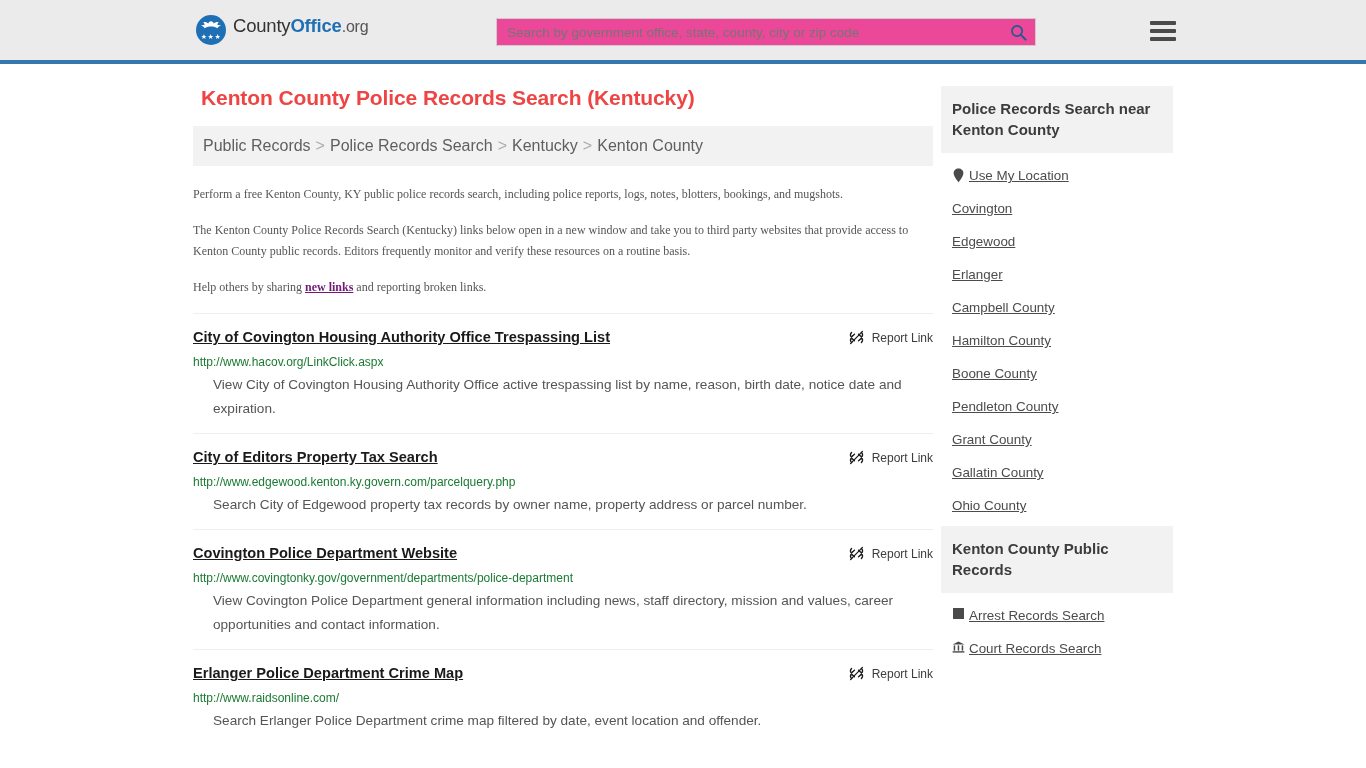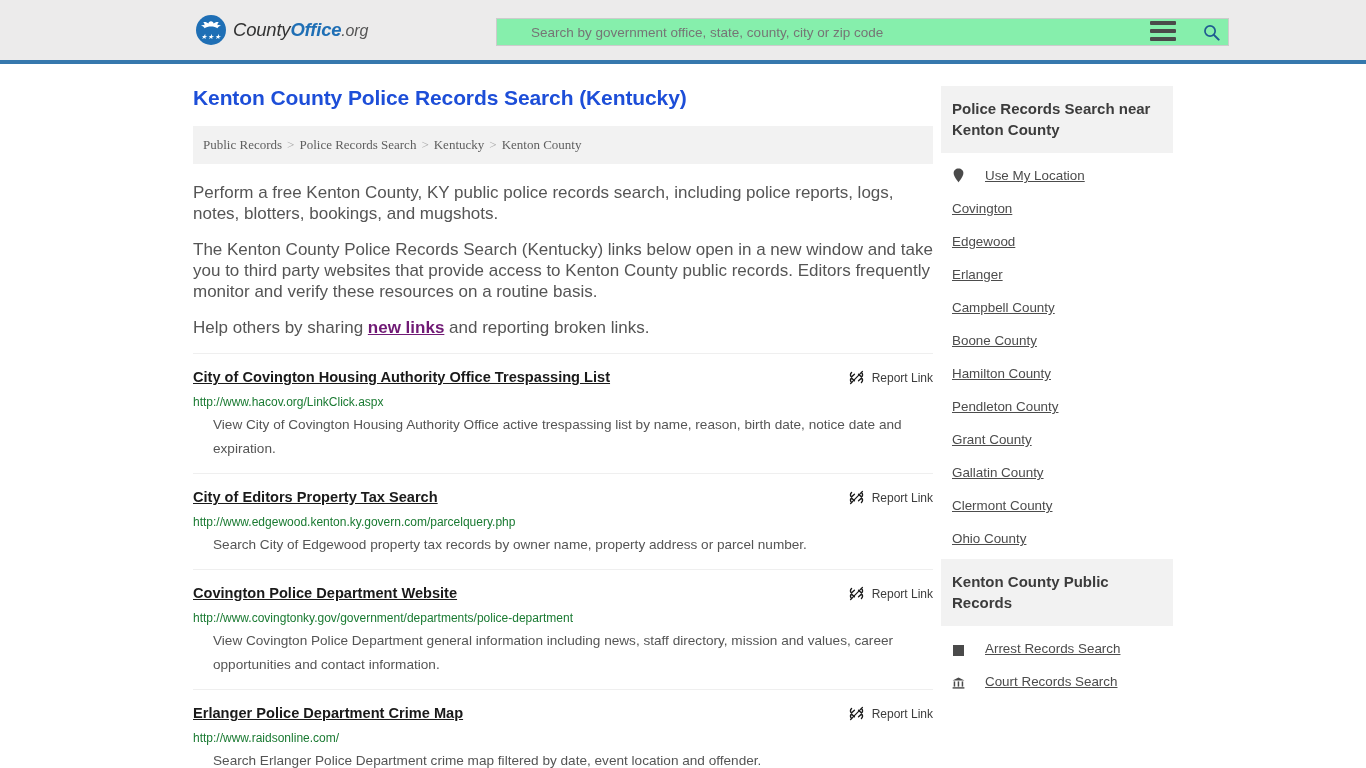--- a/index.html
+++ b/index.html
@@ -15,24 +15,23 @@
   .site-header {
     height: 64px;
     background: #ecebeb;
     border-bottom: 4px solid #3678ad;
     display: flex;
     align-items: center;
     position: relative;
   }
   .logo-wrap {
     display: flex;
-    align-items: center;
+    align-items: flex-start;
     margin-left: 196px;
     gap: 7px;
-    font-style: italic;
   }
   .logo-mark {
     width: 30px; height: 30px;
     border-radius: 50%;
     background: #1f6fb5;
     position: relative;
     flex: none;
     overflow: hidden;
   }
   .logo-mark .eagle {
@@ -55,27 +54,26 @@
     letter-spacing: -0.2px;
     white-space: nowrap;
   }
   .logo-text .bold { color: #1f6fb5; font-weight: bold; }
   .logo-text .dotorg { color: #555555; font-size: 16px; }
 
   .search-wrap {
     position: absolute;
     left: 496px;
     top: 18px;
-    width: 733px;
+    width: 540px;
     height: 28px;
-    background: #86efac;
+    background: #ec4899;
     border: 1px solid #cccccc;
     display: flex;
     align-items: center;
-    padding-left: 24px;
   }
   .search-input {
     border: 0;
     outline: none;
     flex: 1;
     height: 26px;
     padding: 0 10px;
     font-family: "Liberation Sans", sans-serif;
     font-size: 13.5px;
     color: #333;
@@ -116,45 +114,45 @@
     margin: 0 auto;
     padding-top: 22px;
     display: flex;
     gap: 0;
   }
   .main-col { width: 740px; flex: none; }
   .side-col { width: 232px; flex: none; margin-left: 8px; }
 
   h1.page-title {
     font-size: 21px;
-    color: #1d4ed8;
-    margin: 0 0 16px 0;
+    color: #ef4444;
+    margin: 0 0 16px 8px;
     font-weight: bold;
     letter-spacing: -0.1px;
   }
 
   .breadcrumb {
     background: #f2f2f2;
     padding: 11px 10px;
-    font-size: 13px;
+    font-size: 16px;
     color: #666;
     margin-bottom: 18px;
-    font-family: Liberation Serif, serif;
   }
   .breadcrumb a {
     color: #5f5f5f;
     text-decoration: none;
   }
   .breadcrumb .sep { color: #aaaaaa; margin: 0 5px; }
 
   p.intro {
-    font-size: 17px;
+    font-size: 12px;
     line-height: 21px;
     color: #555555;
     margin: 0 0 15px 0;
+    font-family: Liberation Serif, serif;
   }
   p.intro a {
     color: #701a75;
     text-decoration: underline;
     font-weight: bold;
   }
 
   
   .result {
     border-top: 1px solid #efefef;
@@ -209,22 +207,22 @@
     background: #f2f2f2;
     padding: 12px 11px 13px 11px;
     font-size: 15px;
     font-weight: bold;
     color: #3c3c3c;
     line-height: 21px;
   }
   .side-list { padding: 6px 0 0 0; }
   .side-item {
     display: flex;
-    align-items: flex-end;
-    gap: 20px;
+    align-items: flex-start;
+    gap: 4px;
     padding: 9px 0 9px 11px;
   }
   .side-item a {
     font-size: 13.4px;
     color: #4c4c4c;
     text-decoration: underline;
     cursor: pointer;
   }
   .side-icon {
     width: 13px;
@@ -384,36 +382,33 @@
           <div class="side-item">
             <a>Edgewood</a>
           </div>
           <div class="side-item">
             <a>Erlanger</a>
           </div>
           <div class="side-item">
             <a>Campbell County</a>
           </div>
           <div class="side-item">
+            <a>Hamilton County</a>
+          </div>
+          <div class="side-item">
             <a>Boone County</a>
           </div>
           <div class="side-item">
-            <a>Hamilton County</a>
-          </div>
-          <div class="side-item">
             <a>Pendleton County</a>
           </div>
           <div class="side-item">
             <a>Grant County</a>
           </div>
           <div class="side-item">
             <a>Gallatin County</a>
-          </div>
-          <div class="side-item">
-            <a>Clermont County</a>
           </div>
           <div class="side-item">
             <a>Ohio County</a>
           </div>
         </div>
       </div>
 
       <div class="side-box">
         <div class="side-head">Kenton County Public Records</div>
         <div class="side-list">

